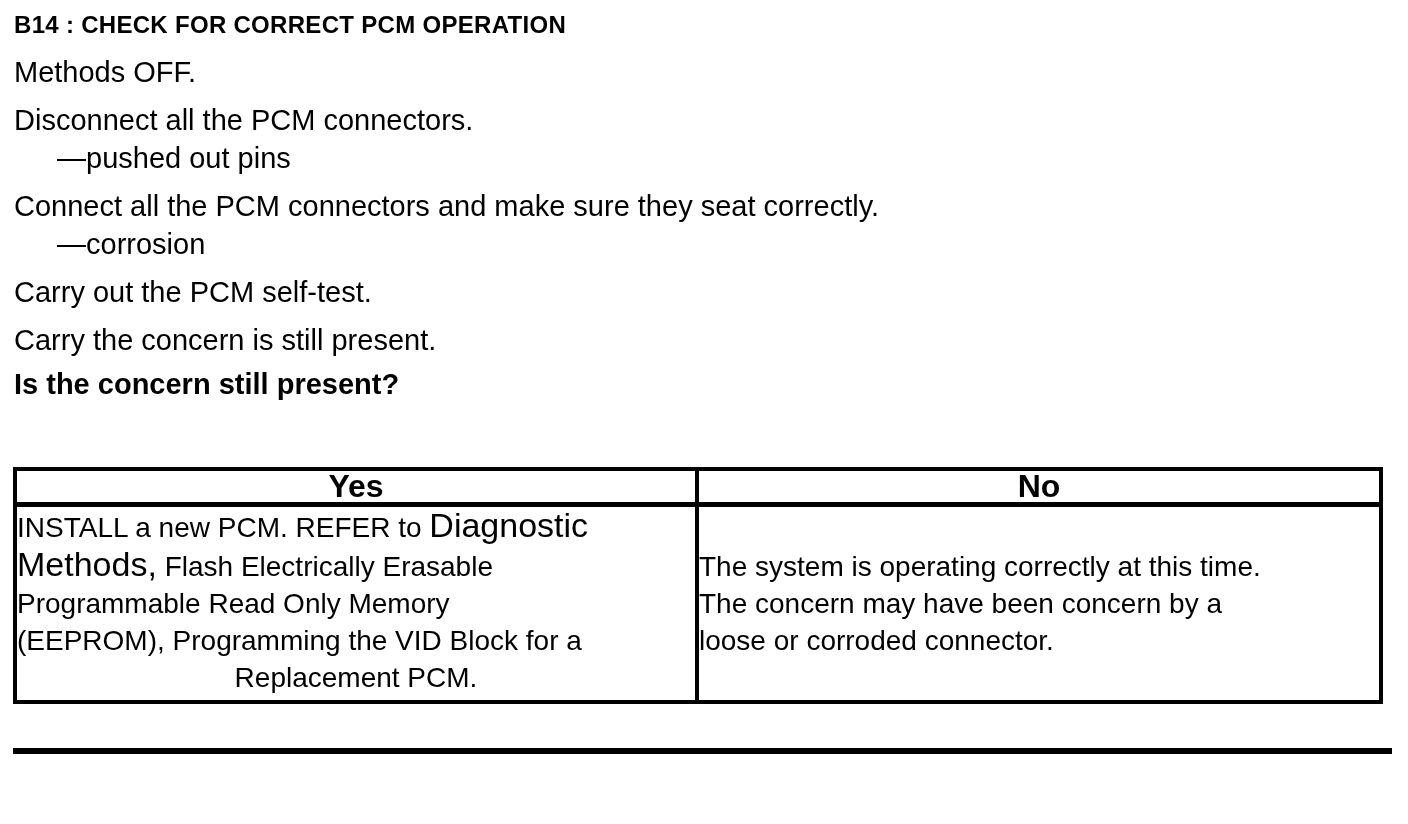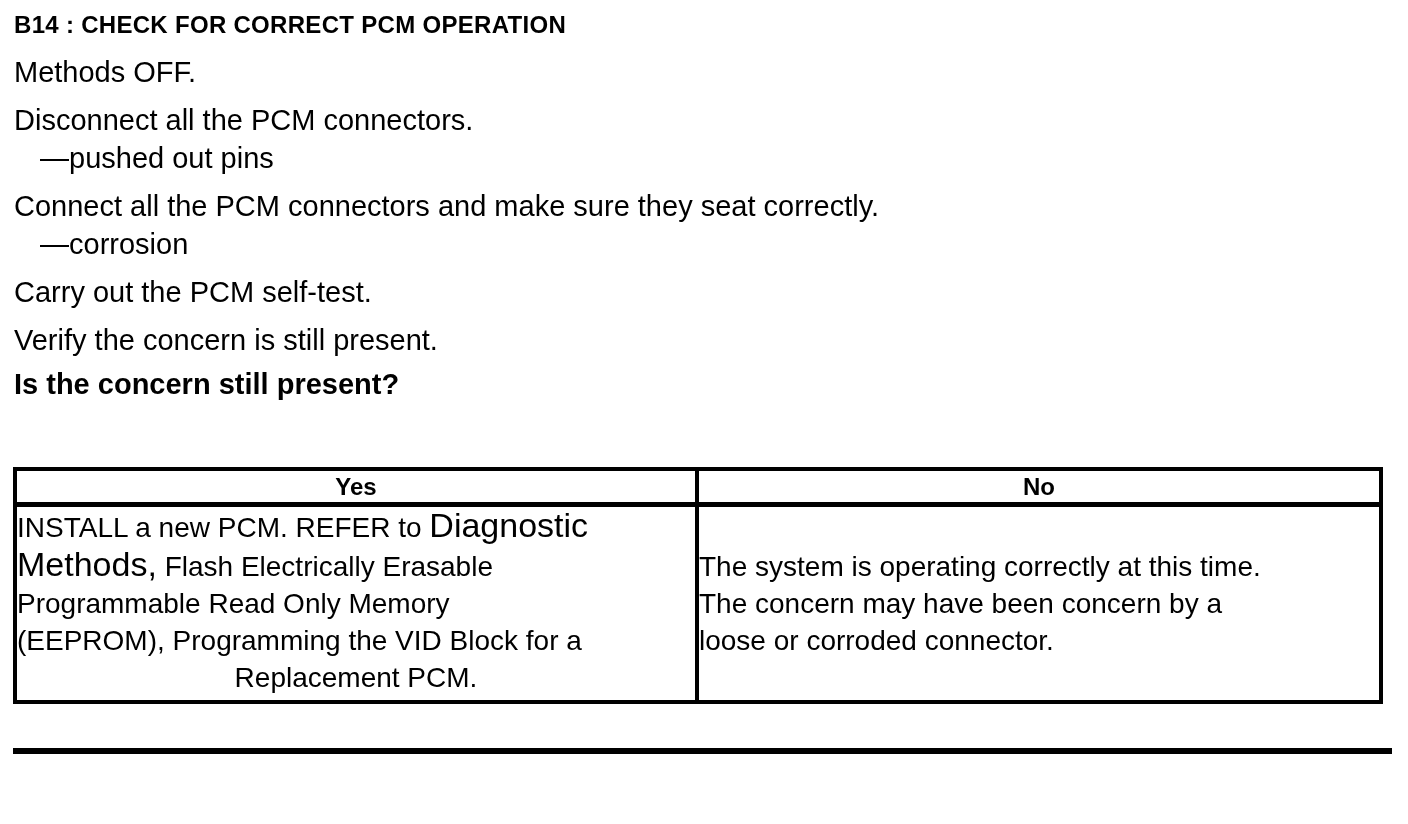--- a/index.html
+++ b/index.html
@@ -30,39 +30,39 @@
     font-size: 29px;
     line-height: 30px;
     font-weight: normal;
     white-space: nowrap;
   }
   .step.first {
     margin-top: 19px;
   }
   .step.indent {
     margin-top: 8px;
-    margin-left: 27px;
+    margin-left: 44px;
   }
   .step.question {
     margin-top: 14px;
     font-weight: bold;
   }
   table.decision {
     margin-top: 68px;
     border-collapse: collapse;
     width: 1370px;
     table-layout: fixed;
   }
   table.decision, table.decision th, table.decision td {
     border: 4px solid #000000;
   }
   table.decision th {
     border-bottom-width: 5px;
     height: 31px;
-    font-size: 24px;
+    font-size: 32px;
     line-height: 31px;
     font-weight: bold;
     text-align: center;
     vertical-align: middle;
     padding: 0;
     margin-top: 11px;
   }
   th.col-yes { width: 678px; }
   th.col-no  { width: 680px; }
   table.decision td {
@@ -110,21 +110,21 @@
 
 
   <p class="step indent">—pushed out pins</p>
 
   <p class="step">Connect all the PCM connectors and make sure they seat correctly.</p>
 
   <p class="step indent">—corrosion</p>
 
   <p class="step">Carry out the PCM self-test.</p>
 
-  <p class="step">Verify the concern is still present.</p>
+  <p class="step">Carry the concern is still present.</p>
 
   <p class="step question">Is the concern still present?</p>
 
   <table class="decision">
     <thead>
       <tr>
         <th class="col-yes">Yes</th>
         <th class="col-no">No</th>
       </tr>
     </thead>

